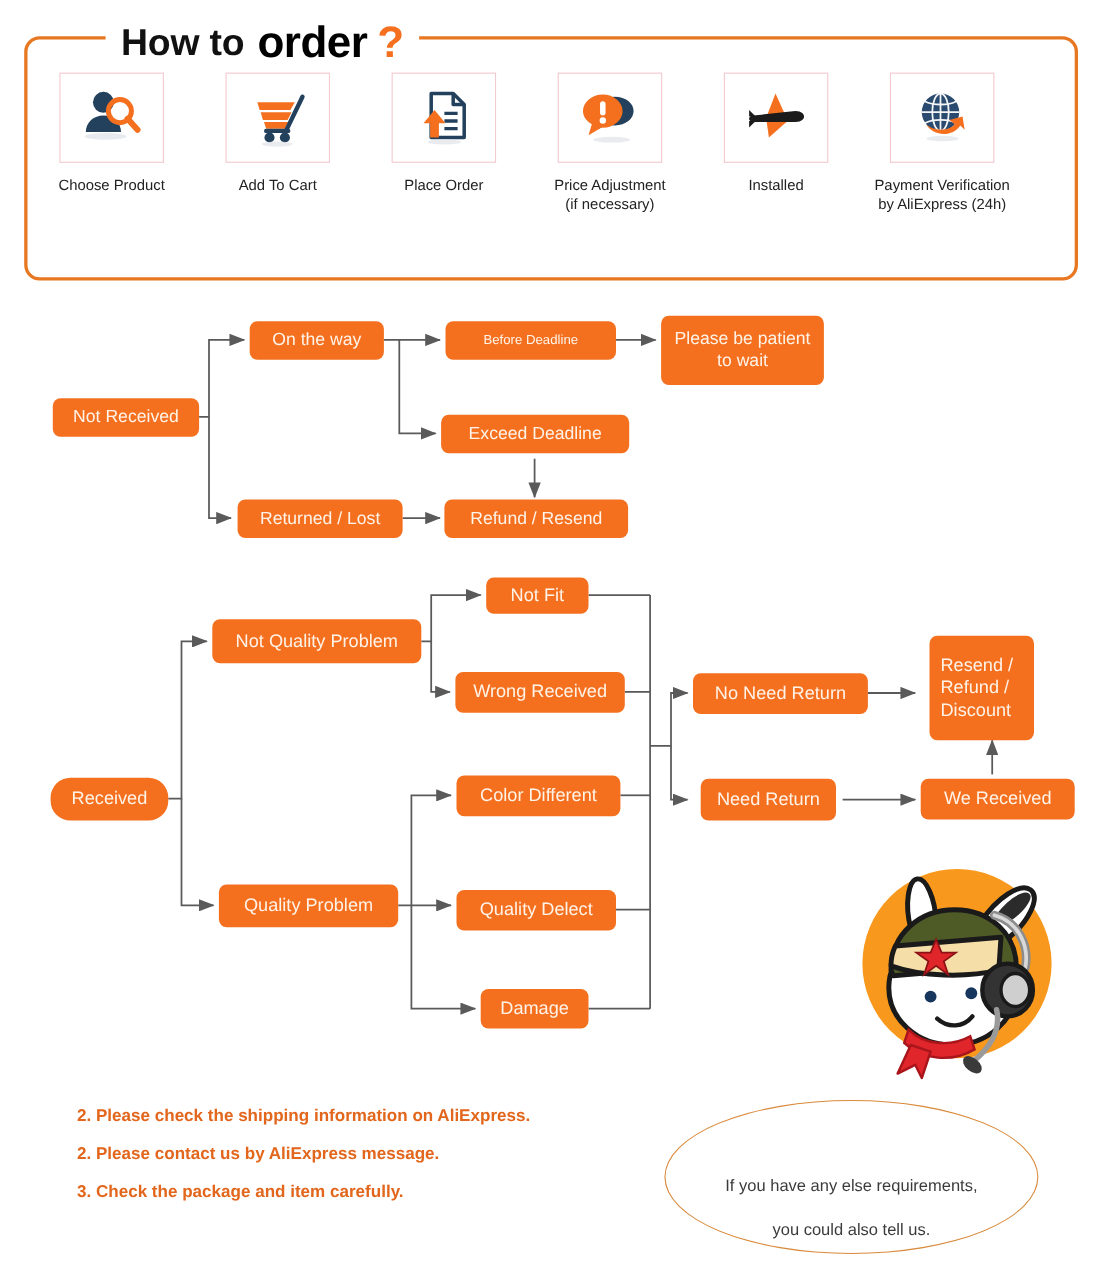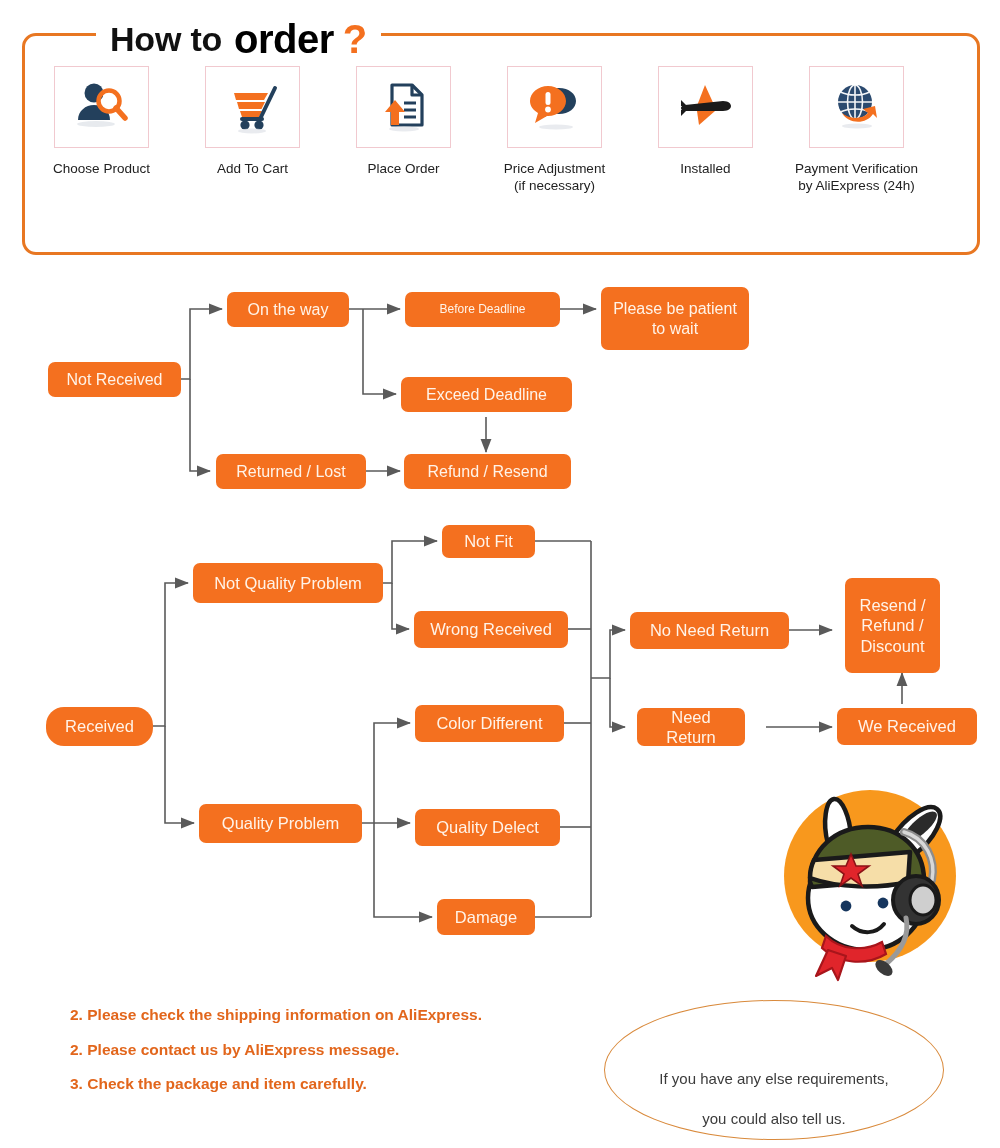--- a/index.html
+++ b/index.html
@@ -250,29 +250,29 @@
   </div>
 
 <div class="fbox c" style="left:437px;top:899px;width:98px;height:36px;font-size:16.5px;">
   <span>Damage</span>
   </div>
 
 <div class="fbox c" style="left:630px;top:612px;width:159px;height:37px;font-size:16.5px;">
   <span>No Need Return</span>
   </div>
 
-<div class="fbox c" style="left:637px;top:708px;width:108px;height:38px;font-size:16.5px;">
+<div class="fbox c" style="left:637px;top:708px;width:123px;height:38px;font-size:16.5px;">
   <span>Need Return</span>
   </div>
 
 <div class="fbox c" style="left:837px;top:708px;width:140px;height:37px;font-size:16.5px;">
   <span>We Received</span>
   </div>
 
-<div class="fbox l" style="left:845px;top:578px;width:95px;height:95px;font-size:16.5px;flex-direction:column;justify-content:center;align-items:center;">
+<div class="fbox l" style="left:845px;top:578px;width:95px;height:95px;font-size:16.5px;flex-direction:column;justify-content:center;align-items:flex-start;">
   <span>Resend /</span>
   <span>Refund /</span>
   <span>Discount</span>
   </div>
 
 <div id="mascot">
   <svg width="218" height="212" viewBox="0 0 218 212">
     <circle cx="104" cy="98" r="86" fill="#F8981D"></circle>
 
     <path d="M62 66c-6-22-2-44 6-45s16 18 17 38z" fill="#fff" stroke="#1a1a1a" stroke-width="4.5" stroke-linejoin="round"></path>

